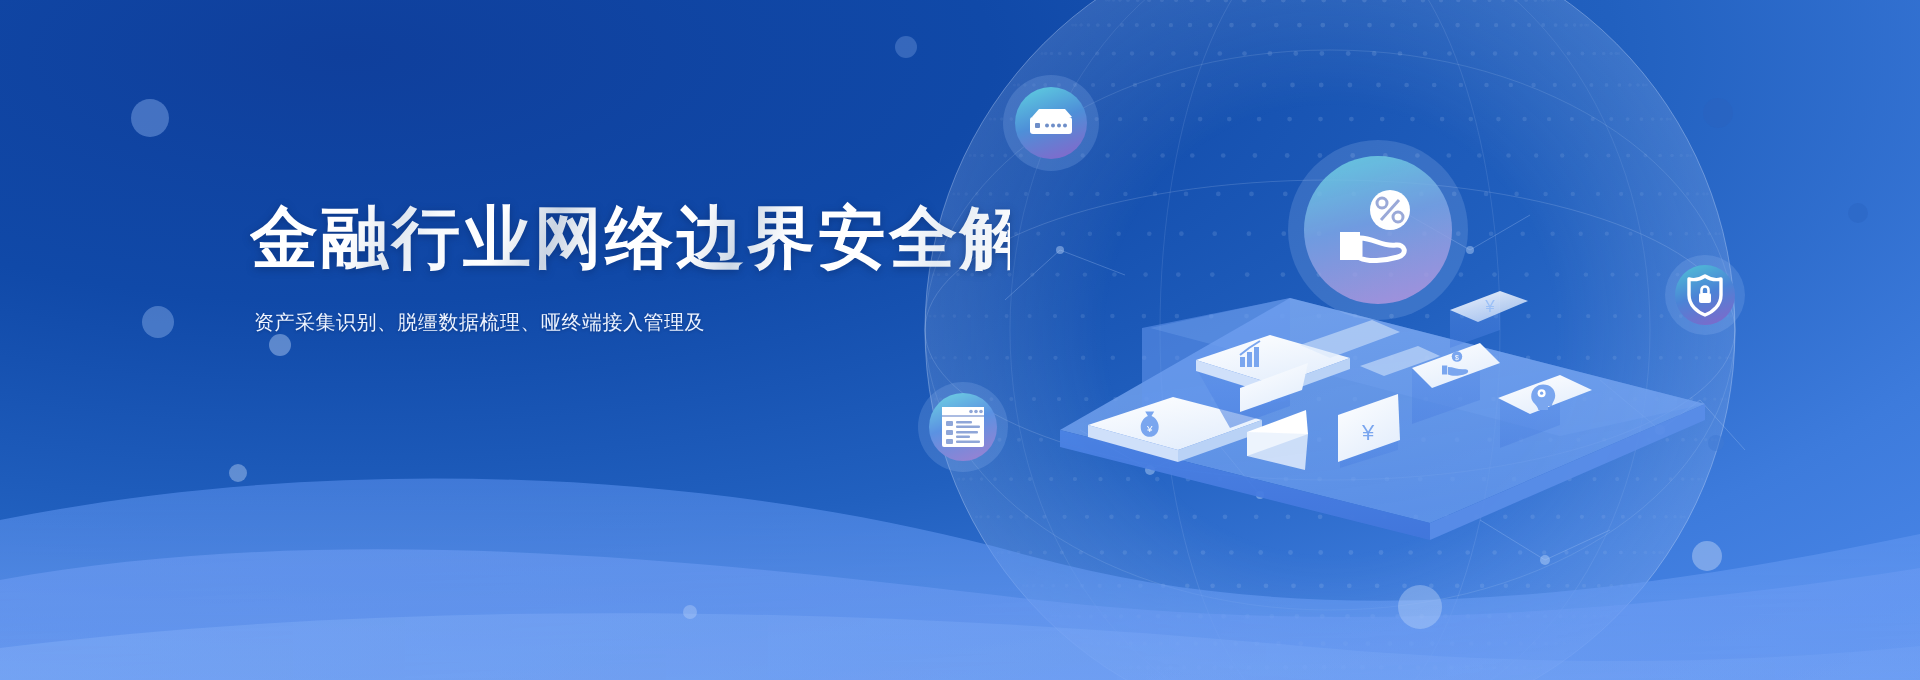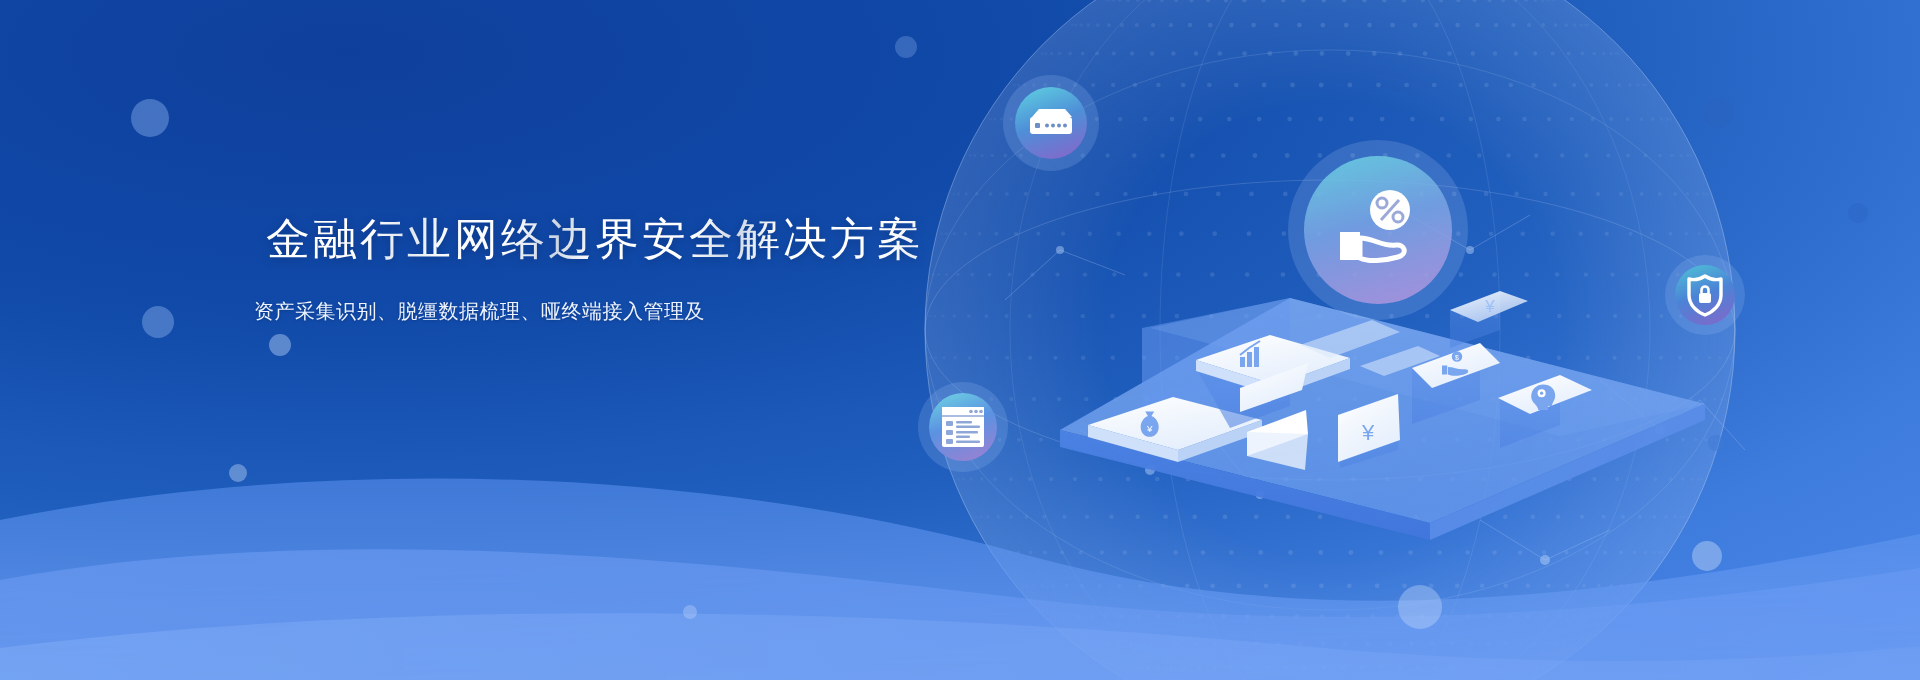--- a/index.html
+++ b/index.html
@@ -14,23 +14,23 @@
       radial-gradient(120% 130% at 18% 8%, #0f3f9c 0%, #1049a8 28%, #2160bf 55%, #3d7bdc 78%, #4f8aec 100%);
   }
   .layer{position:absolute;inset:0;}
   .svgfull{position:absolute;left:0;top:0;width:1920px;height:680px;display:block;}
 
   
   #text-block{
     position:absolute;left:250px;top:198px;width:760px;z-index:40;
   }
   #page-title{
-    margin:16px;
-    font-size:44px;
-    font-weight:400;
+    margin:0;
+    font-size:68px;
+    font-weight:700;
     letter-spacing:3px;
     line-height:1.15;
     white-space:nowrap;
     background-image:linear-gradient(108deg,
        #ffffff 0%, #ffffff 14%, #dfe6ef 20%, #f7fafd 25%,
        #ffffff 33%, #c9d4e2 40%, #ffffff 46%,
        #ffffff 58%, #cdd8e6 64%, #ffffff 70%,
        #ffffff 84%, #e4ebf3 90%, #ffffff 100%);
     -webkit-background-clip:text;
     background-clip:text;

